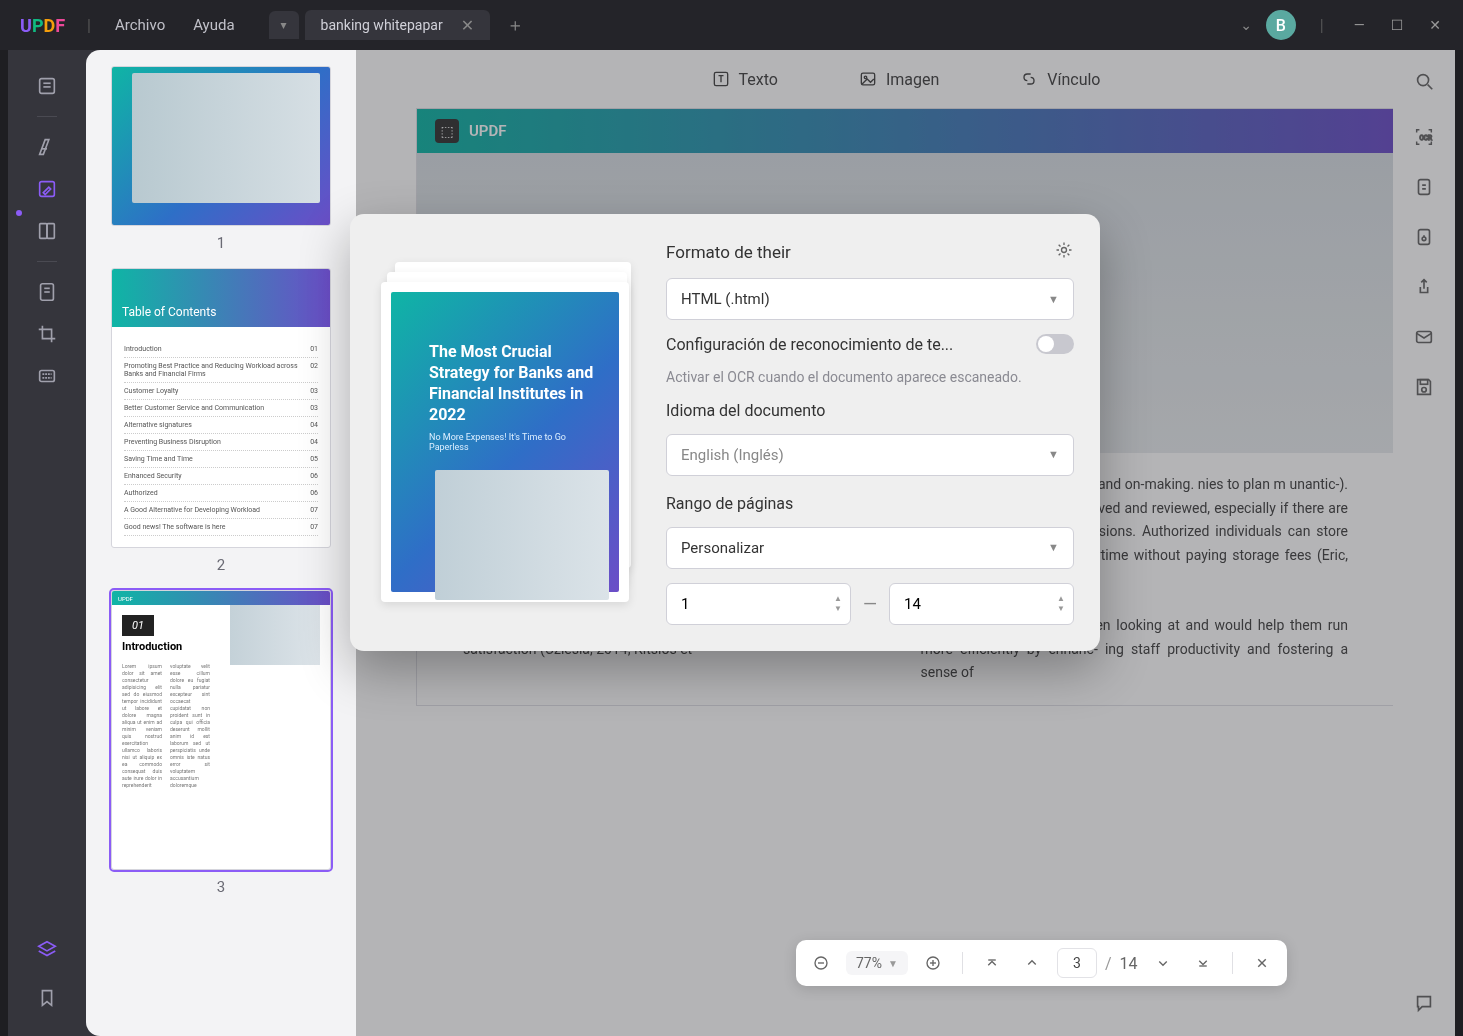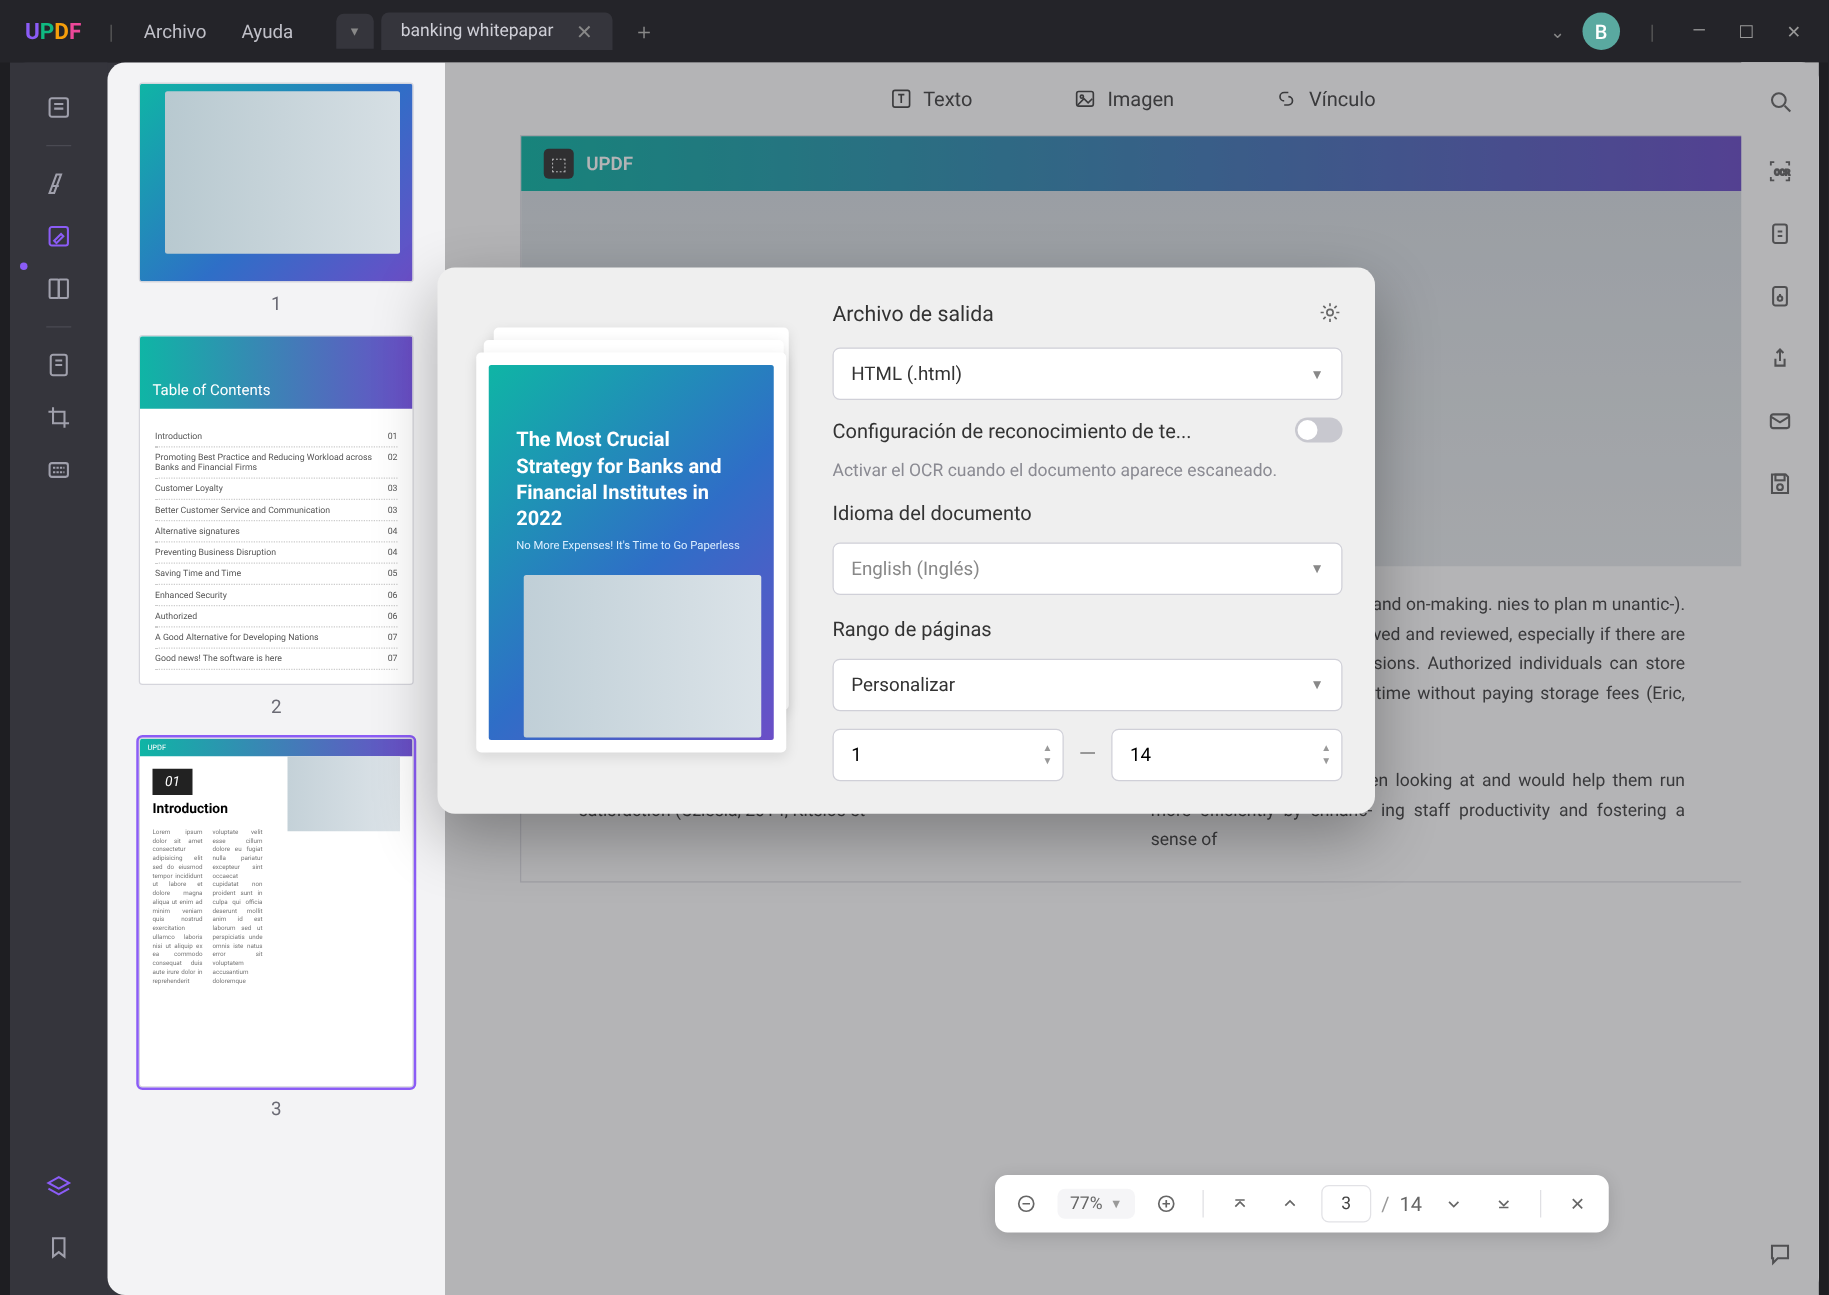--- a/index.html
+++ b/index.html
@@ -81,21 +81,21 @@
 .dim { position:absolute; left:0; top:0; width:100%; height:100%; background:rgba(40,40,46,0.35); pointer-events:none; }
 
 
 .modal { position:absolute; left:350px; top:214px; width:750px; background:#efefef; border-radius:14px; padding:26px; display:flex; gap:30px; box-shadow:0 18px 50px rgba(0,0,0,0.3); }
 .modal-left { width:260px; display:flex; align-items:center; justify-content:center; }
 .modal-stack { position:relative; width:250px; height:340px; }
 .modal-stack .pg { position:absolute; background:#fff; border-radius:4px; box-shadow:0 3px 10px rgba(0,0,0,0.1); }
 .modal-stack .pg.b1 { left:14px; top:0; width:236px; height:306px; }
 .modal-stack .pg.b2 { left:6px; top:10px; width:240px; height:312px; }
 .modal-stack .pg.fr { left:0; top:20px; width:248px; height:320px; padding:10px; }
-.modal-stack .cover { width:100%; height:100%; background:linear-gradient(135deg,#0fb5a5 0%,#2f6ec7 55%,#6b4ec7 100%); border-radius:2px; }
+.modal-stack .cover { width:100%; height:100%; background:linear-gradient(135deg,#0fb5a5 0%,#2f6ec7 55%,#6b4ec7 100%); border-radius:2px;padding-left:16px; }
 .cover-title { color:#fff; font-weight:700; font-size:16px; line-height:1.3; padding:50px 22px 6px; }
 .cover-sub { color:#dcefff; font-size:9px; padding:0 22px; }
 .cover-img { margin:18px 10px 0 28px; height:130px; background:linear-gradient(90deg,#c0cfd7,#dbe3e8); border-radius:2px; }
 .modal-right { flex:1; display:flex; flex-direction:column; gap:14px; }
 .mr-head { display:flex; justify-content:space-between; align-items:center; }
 .mr-title { color:#333; font-size:17px; }
 .mr-gear { color:#666; cursor:pointer; }
 .mr-gear svg { width:20px; height:20px; }
 .sel-box { background:#fff; border:1px solid #d0d0d8; border-radius:6px; height:42px; display:flex; align-items:center; padding:0 14px; justify-content:space-between; color:#333; font-size:15px; cursor:pointer; }
 .sel-box.disabled { color:#888; }
@@ -261,21 +261,21 @@
             </div>
             <div class="t2-row">
               <span>Enhanced Security</span>
               <span>06</span>
             </div>
             <div class="t2-row">
               <span>Authorized</span>
               <span>06</span>
             </div>
             <div class="t2-row">
-              <span>A Good Alternative for Developing Nations</span>
+              <span>A Good Alternative for Developing Workload</span>
               <span>07</span>
             </div>
             <div class="t2-row">
               <span>Good news! The software is here</span>
               <span>07</span>
             </div>
           </div>
       </div>
       <div class="thumb-num">2</div>
     </div>
@@ -453,21 +453,21 @@
           <div class="cover">
             <div class="cover-title">The Most Crucial Strategy for Banks and Financial Institutes in 2022</div>
             <div class="cover-sub">No More Expenses! It's Time to Go Paperless</div>
             <div class="cover-img"></div>
           </div>
         </div>
     </div>
   </div>
   <div class="modal-right">
     <div class="mr-head">
-      <span class="mr-title">Archivo de salida</span>
+      <span class="mr-title">Formato de their</span>
       <span class="mr-gear"><svg viewBox="0 0 24 24" fill="none" stroke="currentColor" stroke-width="1.6">
             <circle cx="12" cy="12" r="3"></circle>
             <path d="M12 3 V6 M12 18 V21 M3 12 H6 M18 12 H21 M5.6 5.6 L7.8 7.8 M16.2 16.2 L18.4 18.4 M18.4 5.6 L16.2 7.8 M7.8 16.2 L5.6 18.4"></path>
           </svg></span>
     </div>
     <div class="sel-box">
         <span>HTML (.html)</span>
         <span class="tiny-arrow">▼</span>
       </div>
     <div class="mr-row">

